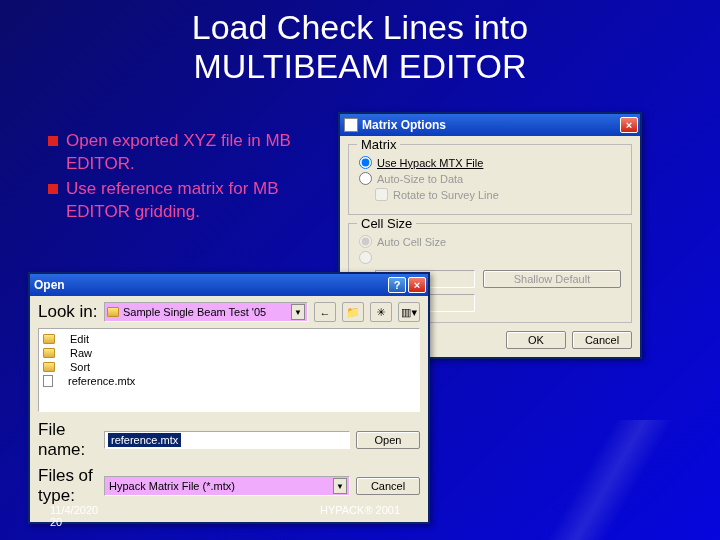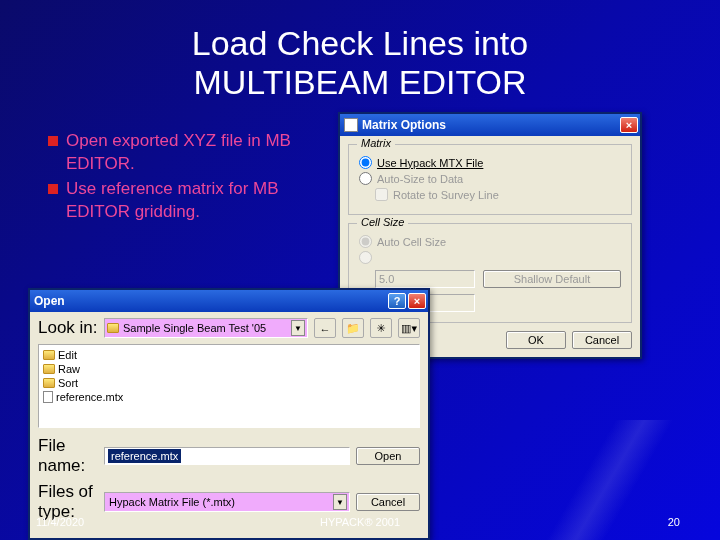--- a/index.html
+++ b/index.html
@@ -1,52 +1,52 @@
 <!DOCTYPE html>
 <html><head>
 <meta charset="utf-8">
 <style>
   * { box-sizing: border-box; margin: 0; padding: 0; font-family: Tahoma, Arial, sans-serif; }
   body { width: 720px; height: 540px; background: #0a0a5a; background: linear-gradient(135deg, #0a0a6a 0%, #0808aa 50%, #0606dd 100%); overflow: hidden; position: relative; }
   body::after { content:''; position:absolute; bottom:0; right:0; width:220px; height:120px; background: linear-gradient(120deg, transparent 40%, rgba(80,80,220,0.4) 50%, transparent 60%); pointer-events:none; }
-  .slide-title { text-align: center; color: #fff; font-size: 34px; font-weight: 400; padding-top: 24px; line-height: 1.15; }
+  .slide-title { text-align: center; color: #fff; font-size: 34px; font-weight: 400; padding-top: 8px; line-height: 1.15; }
   .bullets { position: absolute; top: 130px; left: 48px; color: #ec4899; font-size: 17px; line-height: 1.35; }
   .bullet { display: flex; align-items: flex-start; margin-bottom: 2px; }
   .bullet-marker { width: 10px; height: 10px; background: #d22; margin-right: 8px; margin-top: 6px; flex-shrink:0; }
   .bullet-text { max-width: 230px; }
-  .footer { position: absolute; bottom: 12px; left: 0; right: 0; display: flex; justify-content: space-between; padding: 0 40px 0 36px; color: #fff; font-size: 11px; }
+  .footer { position: absolute; bottom: 12px; left: 0; right: 0; display: flex; justify-content: space-between; padding: 0 40px 0 50px; color: #fff; font-size: 11px; flex-direction: column; }
   .footer .center { position:absolute; left:50%; transform:translateX(-50%); }
 
   
   .xp-window { position: absolute; border: 2px solid #0a246a; background: #ece9d8; font-size: 11px; color: #000; box-shadow: 2px 2px 6px rgba(0,0,0,0.4); }
   .xp-title { background: linear-gradient(to bottom, #2a6ae0 0%, #0a3bbb 100%); height: 22px; display: flex; align-items: center; justify-content: space-between; padding: 0 2px 0 4px; color: #fff; font-weight: bold; font-size: 12px; }
   .xp-title-left { display:flex; align-items:center; gap:4px;}
   .xp-title-icon { width:14px; height:14px; background:#fff; border:1px solid #888; }
   .xp-close { width: 18px; height: 16px; background: linear-gradient(to bottom,#f08070,#d02010); border:1px solid #fff; border-radius:2px; color:#fff; display:flex; align-items:center; justify-content:center; font-size:11px; font-weight:bold; line-height:1; cursor:pointer; }
   .xp-help { width: 18px; height: 16px; background: linear-gradient(to bottom,#5aa0f0,#2060c0); border:1px solid #fff; border-radius:2px; color:#fff; display:flex; align-items:center; justify-content:center; font-size:11px; font-weight:bold; line-height:1; cursor:pointer; margin-right:2px;}
   .xp-body { padding: 8px; }
   .xp-group { border: 1px solid #bbb; margin-bottom: 8px; padding: 8px 10px 10px; position: relative; }
-  .xp-group-title { position: absolute; top: -8px; left: 8px; background: #ece9d8; padding: 0 4px; font-size: 11px; font-style: italic; }
+  .xp-group-title { position: absolute; top: -8px; left: 8px; background: #ece9d8; padding: 0 4px; font-size: 13px; }
   .xp-radio, .xp-check { display: flex; align-items: center; gap: 5px; margin: 3px 0; font-size: 11px; }
   .xp-radio input, .xp-check input { margin:0; }
   .disabled { color: #999; }
   .xp-input { border: 1px inset #fff; background: #fff; padding: 1px 3px; font-size: 11px; height: 18px; }
   .xp-input.disabled { background:#ece9d8; color:#999;}
   .xp-btn { background: #ece9d8; border: 1px solid #888; border-radius: 2px; padding: 2px 8px; font-size: 11px; cursor: pointer; box-shadow: inset 1px 1px #fff; min-width:60px; }
   .xp-btn.disabled { color:#999; }
   .matrix { top: 112px; left: 338px; width: 304px; }
   .matrix .btn-row { display:flex; justify-content:flex-end; gap:6px; margin-top:6px; }
 
-  .open { top: 288px; left: 28px; width: 402px; }
+  .open { top: 272px; left: 28px; width: 402px; }
   .open .xp-body { padding: 6px 8px 10px; }
   .open-row { display:flex; align-items:center; gap:6px; margin-bottom:6px; }
   .open-label { width:60px; font-size:17px; text-decoration: underline; text-decoration-color: transparent;}
   .open .xp-input { flex:1; }
   .open-list { border: 1px inset #fff; background:#fff; height: 84px; padding: 3px 4px; font-size:11px; overflow:hidden;}
-  .open-list-item { display:flex; align-items:center; gap:3px; height:14px; cursor:pointer;text-align:center;}
+  .open-list-item { display:flex; align-items:center; gap:15px; height:14px; cursor:pointer;text-align:center;}
   .folder-icon { width:12px; height:10px; background: linear-gradient(#ffe97a,#e0b040); border:1px solid #c09020; border-radius:1px; display:inline-block;}
   .file-icon { width:10px; height:12px; background:#fff; border:1px solid #888; display:inline-block; position:relative;}
   .nav-btn { width:22px; height:20px; border:1px solid #aaa; background:#ece9d8; border-radius:2px; display:flex; align-items:center; justify-content:center; font-size:11px; cursor:pointer;}
   .selected-field { background:#08246b; color:#fff; padding:1px 3px; display:inline-block;}
   .dropdown { display:flex; align-items:center; border:1px inset #fff; background:#f0abfc; height:20px; flex:1; padding:0 2px;}
   .dropdown-arrow { width:14px; height:16px; background:#ece9d8; border:1px solid #888; display:flex;align-items:center;justify-content:center;font-size:8px; cursor:pointer;}
 </style>
 </head>
 <body>
 

